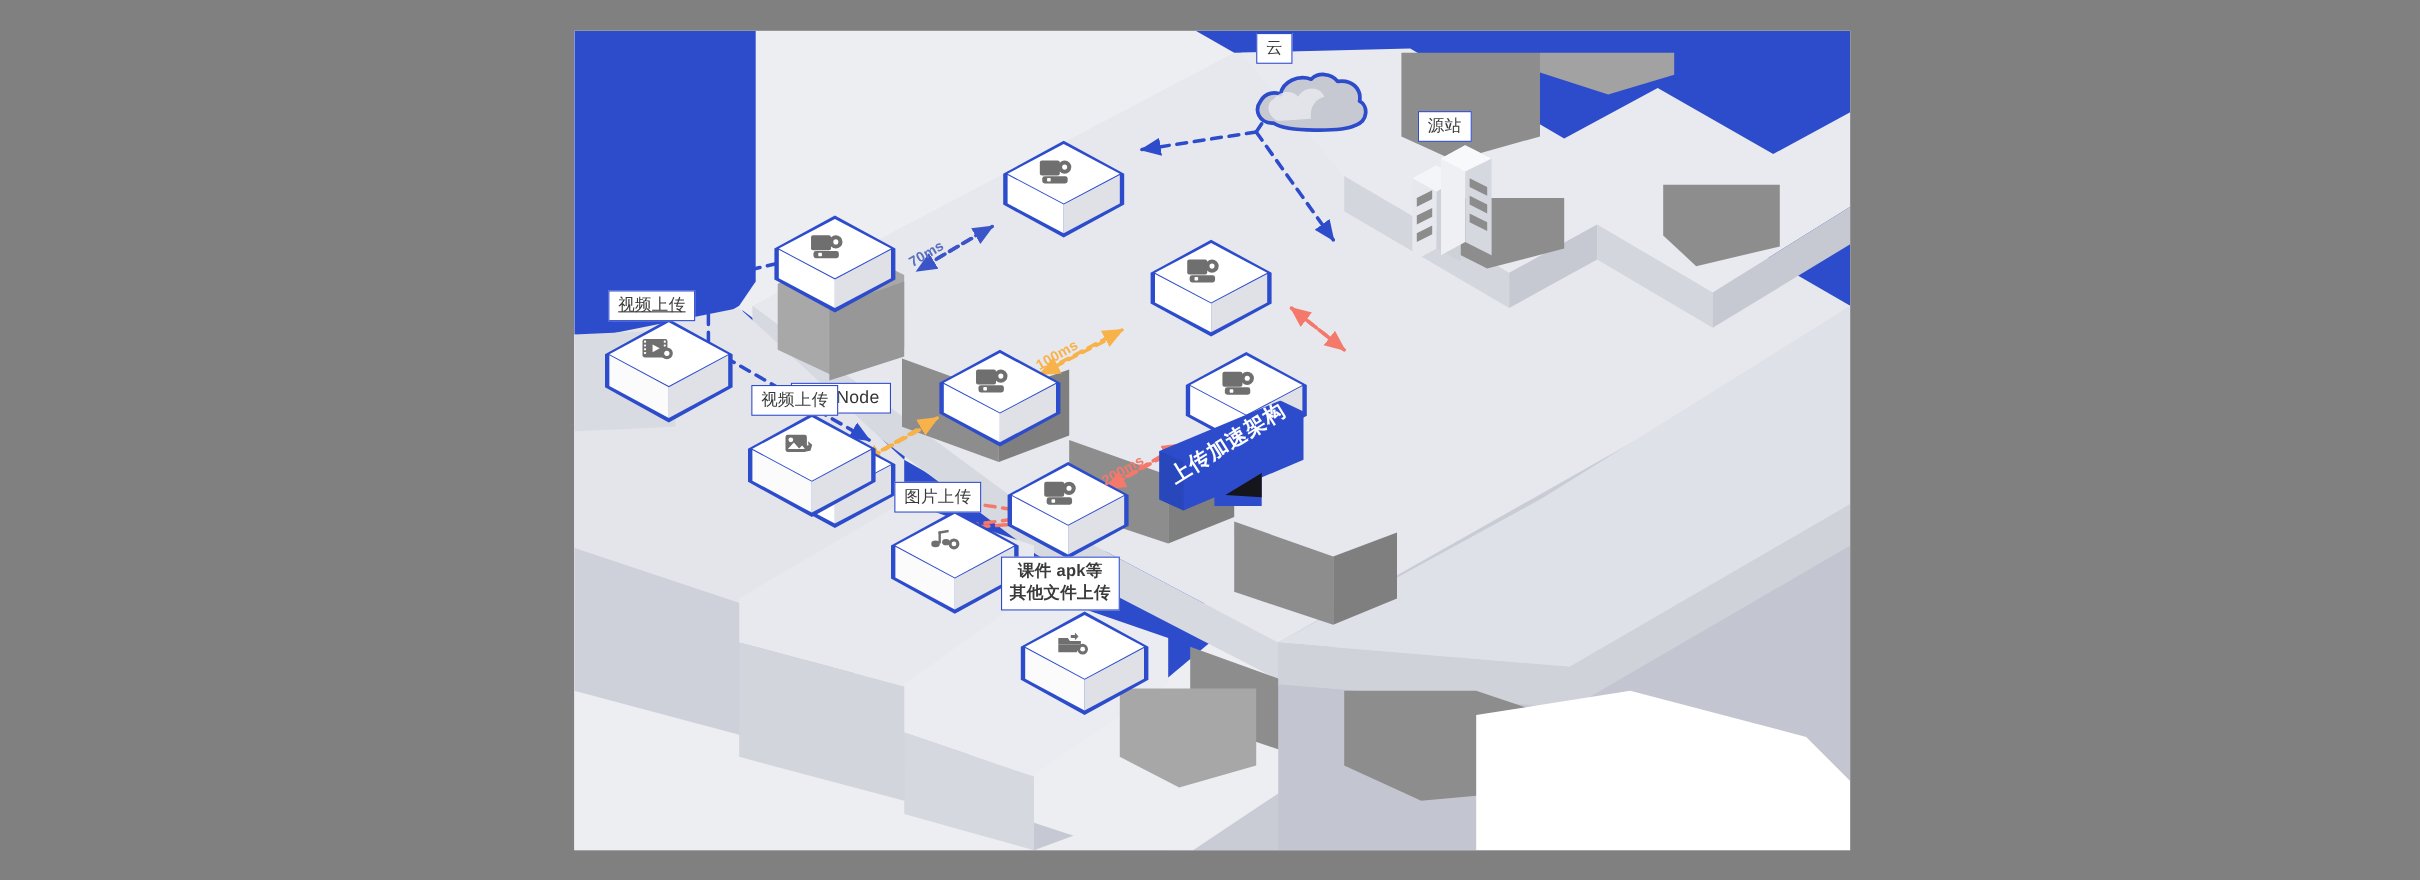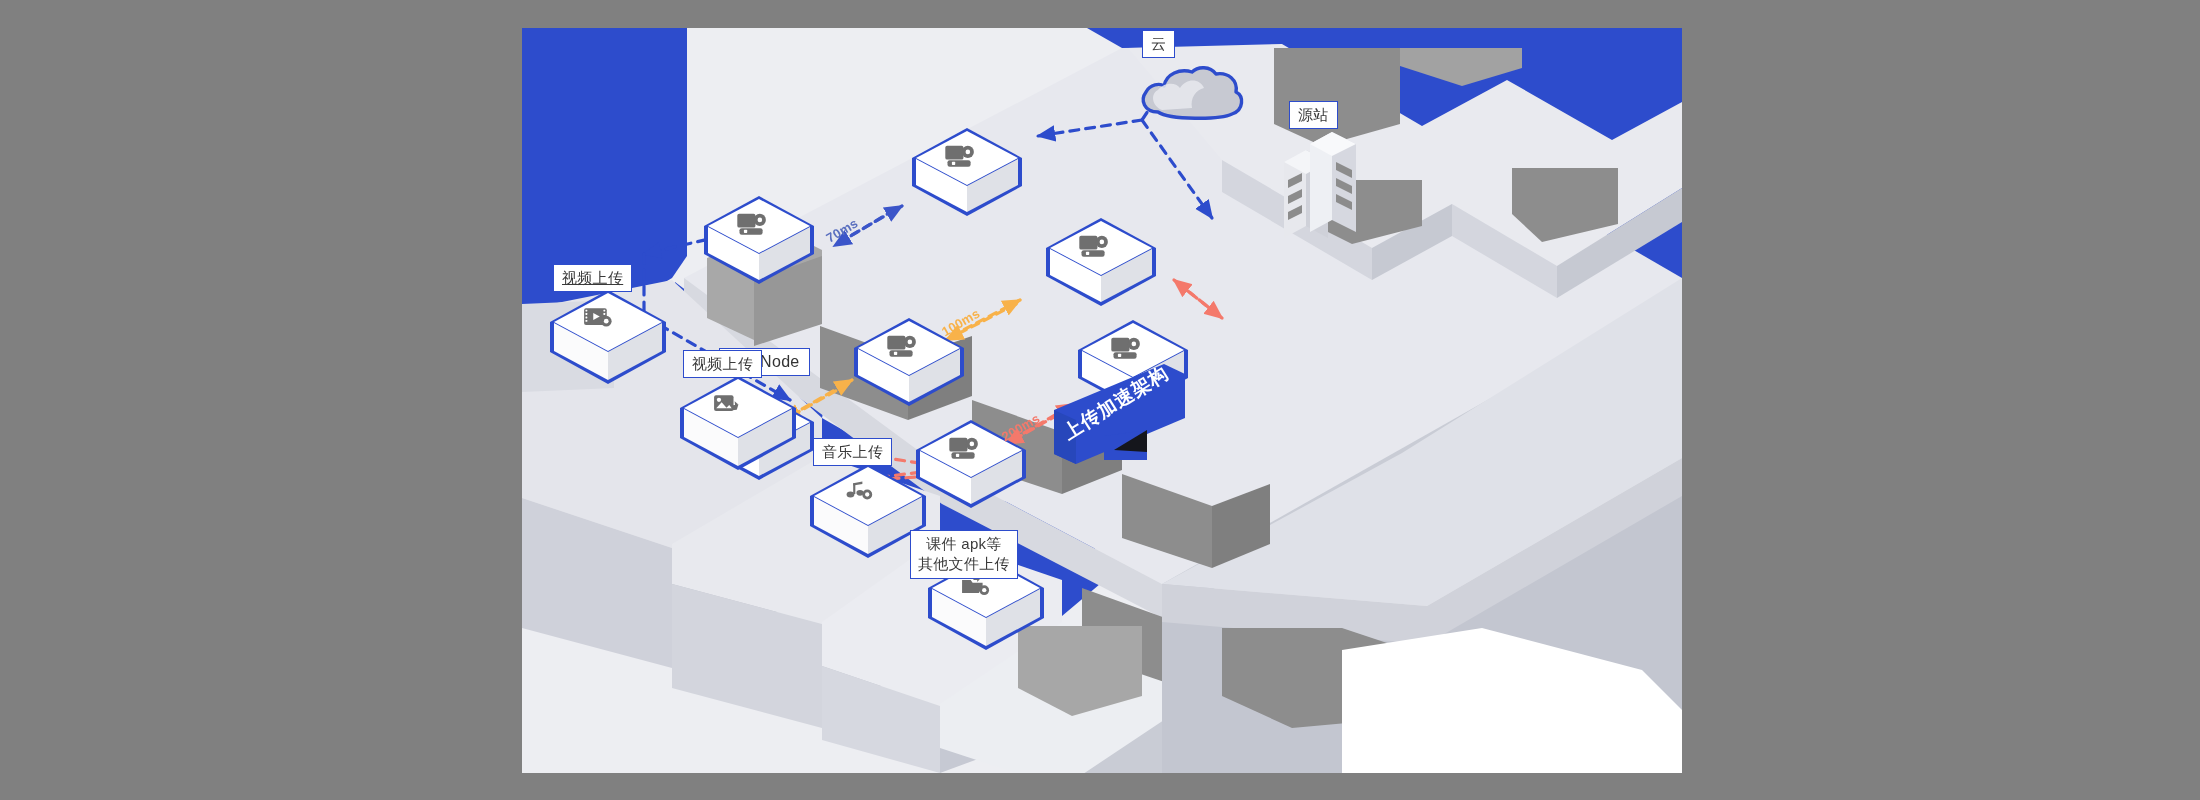--- a/index.html
+++ b/index.html
@@ -370,23 +370,23 @@
     <div class="lbl lbl-en" style="left:197px;top:320px;">WS Node</div>
 
     <div class="lbl" style="left:620px;top:2px;">云</div>
 
     <div class="lbl" style="left:767px;top:73px;">源站</div>
 
     <div class="lbl" style="left:31px;top:236px;text-decoration:underline;">视频上传</div>
 
     <div class="lbl" style="left:161px;top:322px;">视频上传</div>
 
-    <div class="lbl" style="left:291px;top:410px;">音乐上传</div>
-
-    <div class="lbl two" style="left:388px;top:502px;">
+    <div class="lbl" style="left:291px;top:410px;">图片上传</div>
+
+    <div class="lbl two" style="left:388px;top:478px;font-weight:bold;">
       <div>课件 apk等</div>
       <div>其他文件上传</div>
     </div>
 
     <div style="position:absolute;left:530px;top:336px;width:135px;height:112px;">
       <svg width="135" height="112" viewBox="0 0 135 112">
         <path d="M2,46 L112,0 L133,10 L133,54 L24,100 L2,90 Z" fill="#2d4ccc"></path>
         <path d="M2,46 L24,56 L24,100 L2,90 Z" fill="#2747bb"></path>
         <path d="M52,72 L95,66 L95,96 L52,96 Z" fill="#2d4ccc"></path>
         <path d="M62,86 L95,66 L95,88 Z" fill="#15161c"></path>

